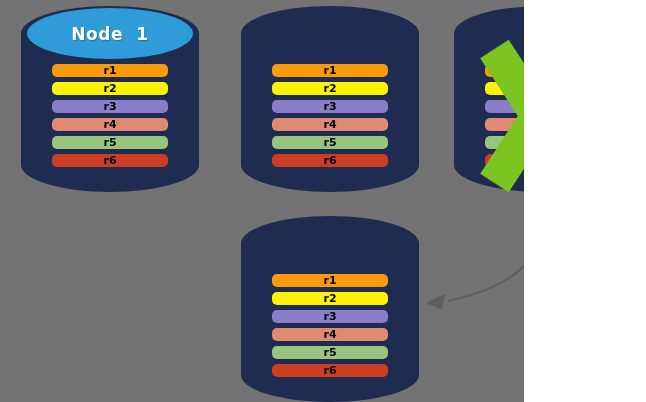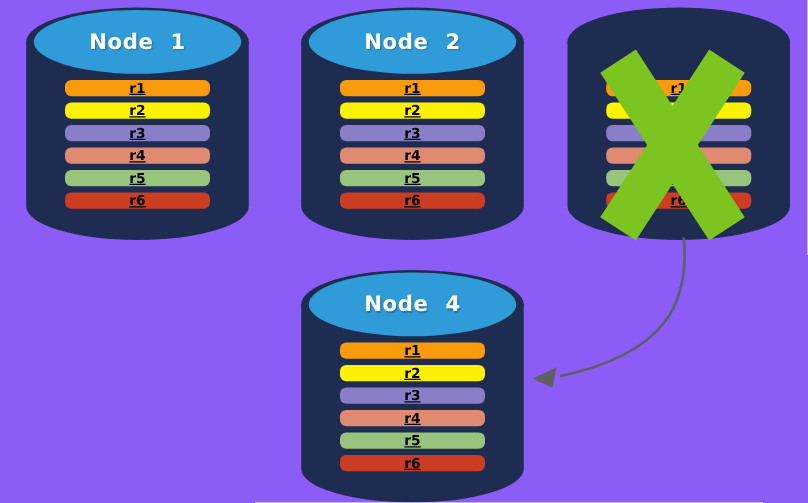--- a/index.html
+++ b/index.html
@@ -1,19 +1,19 @@
 <!DOCTYPE html>
 <html style="--cyl-body: #1d2c50; --cyl-top: #2f9cd9; --x-color: #7cc41f;"><head>
 <meta charset="utf-8">
 <style>
   html,body{margin:0;padding:0;background:#ffffff;}
   .canvas{
     position:relative;
-    width:646px;height:402px;
-    background:#8b5cf6;
+    width:524px;height:402px;
+    background:#737373;
     overflow:hidden;
     font-family:"DejaVu Sans","Liberation Sans",sans-serif;
   }
   .node{position:absolute;width:178px;height:186px;}
   .node-1{left:21px;top:6px;}
   .node-2{left:241px;top:6px;}
   .node-3{left:454px;top:6px;}
   .node-4{left:241px;top:216px;}
 
   
@@ -34,21 +34,21 @@
   .node-title{
     color:#ffffff;font-size:17px;font-weight:bold;
     word-spacing:7px;letter-spacing:0.5px;
     text-shadow:1px 1px 1px rgba(0,0,0,0.25);
   }
 
   
   .replicas{position:absolute;left:31px;top:58px;width:116px;z-index:3;}
   .replica-bar{
     height:13px;margin-bottom:5px;border-radius:5px;
-    display:flex;align-items:center;justify-content:center;text-decoration:underline;
+    display:flex;align-items:center;justify-content:center;
   }
   .replica-bar span{
     font-size:11px;font-weight:bold;color:#000000;line-height:13px;
   }
 
   
   .fail-x{position:absolute;left:38px;top:40px;width:92px;height:140px;z-index:4;display:none;}
   .fail-x .stroke{
     position:absolute;left:29px;top:-10px;width:34px;height:160px;
     background:var(--x-color);
@@ -89,23 +89,20 @@
           <div class="replica-bar" style="background: rgb(204, 62, 36);">
             <span>r6</span>
           </div>
         </div>
 
     </div>
 
     <div class="node node-2">
       <div class="cyl-rim"></div>
       <div class="cyl-body"></div>
-      <div class="cyl-top">
-        <span class="node-title">Node 2</span>
-      </div>
       <div class="replicas">
           <div class="replica-bar" style="background: rgb(249, 155, 12);">
             <span>r1</span>
           </div>
           <div class="replica-bar" style="background: rgb(253, 241, 6);">
             <span>r2</span>
           </div>
           <div class="replica-bar" style="background: rgb(139, 126, 200);">
             <span>r3</span>
           </div>
@@ -147,23 +144,20 @@
         </div>
       <div class="fail-x" style="display: block;">
         <div class="stroke stroke-a"></div>
         <div class="stroke stroke-b"></div>
       </div>
     </div>
 
     <div class="node node-4">
       <div class="cyl-rim"></div>
       <div class="cyl-body"></div>
-      <div class="cyl-top">
-        <span class="node-title">Node 4</span>
-      </div>
       <div class="replicas">
           <div class="replica-bar" style="background: rgb(249, 155, 12);">
             <span>r1</span>
           </div>
           <div class="replica-bar" style="background: rgb(253, 241, 6);">
             <span>r2</span>
           </div>
           <div class="replica-bar" style="background: rgb(139, 126, 200);">
             <span>r3</span>
           </div>

